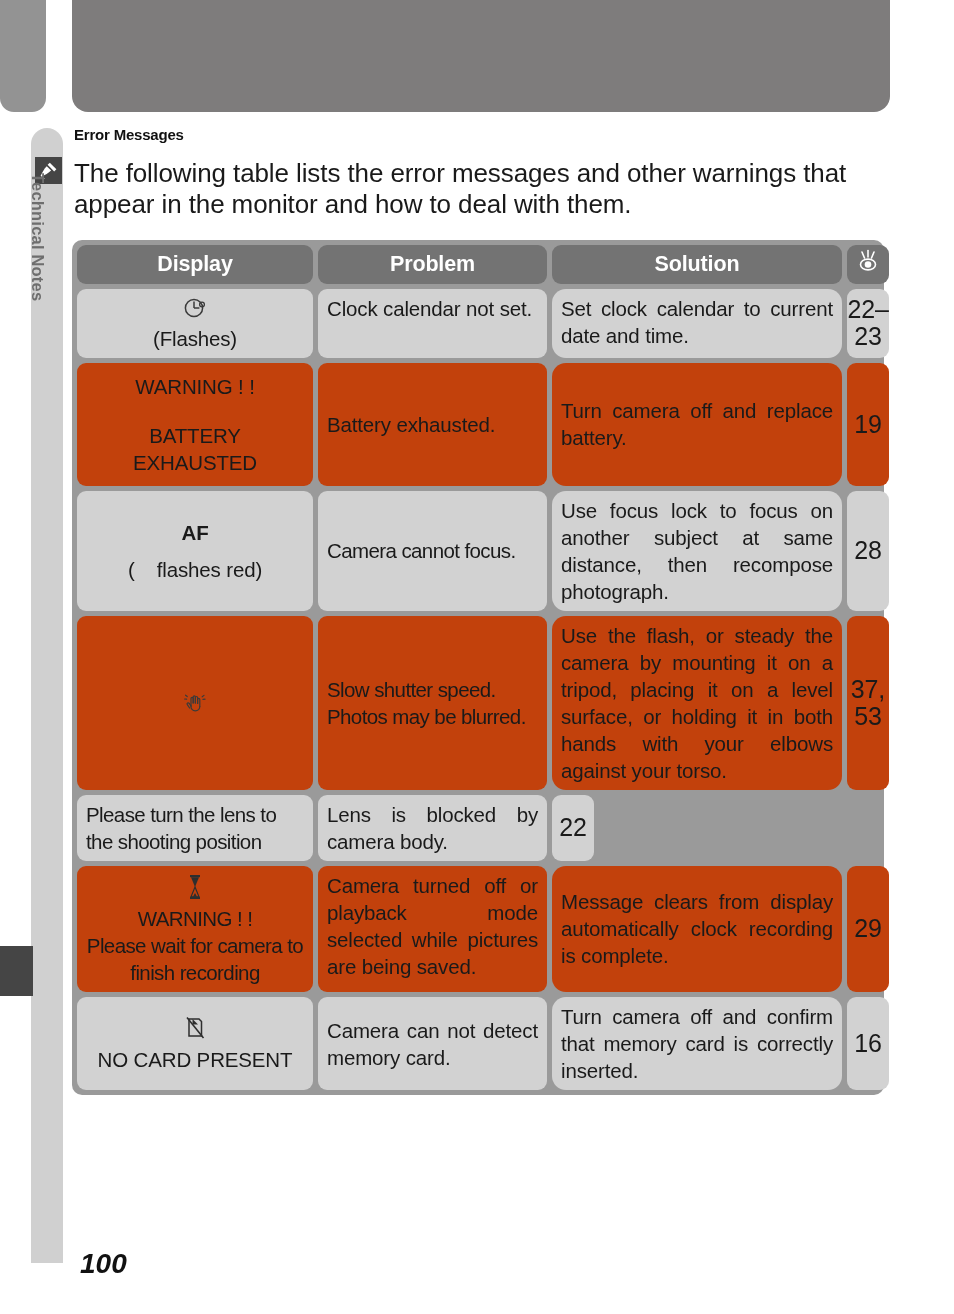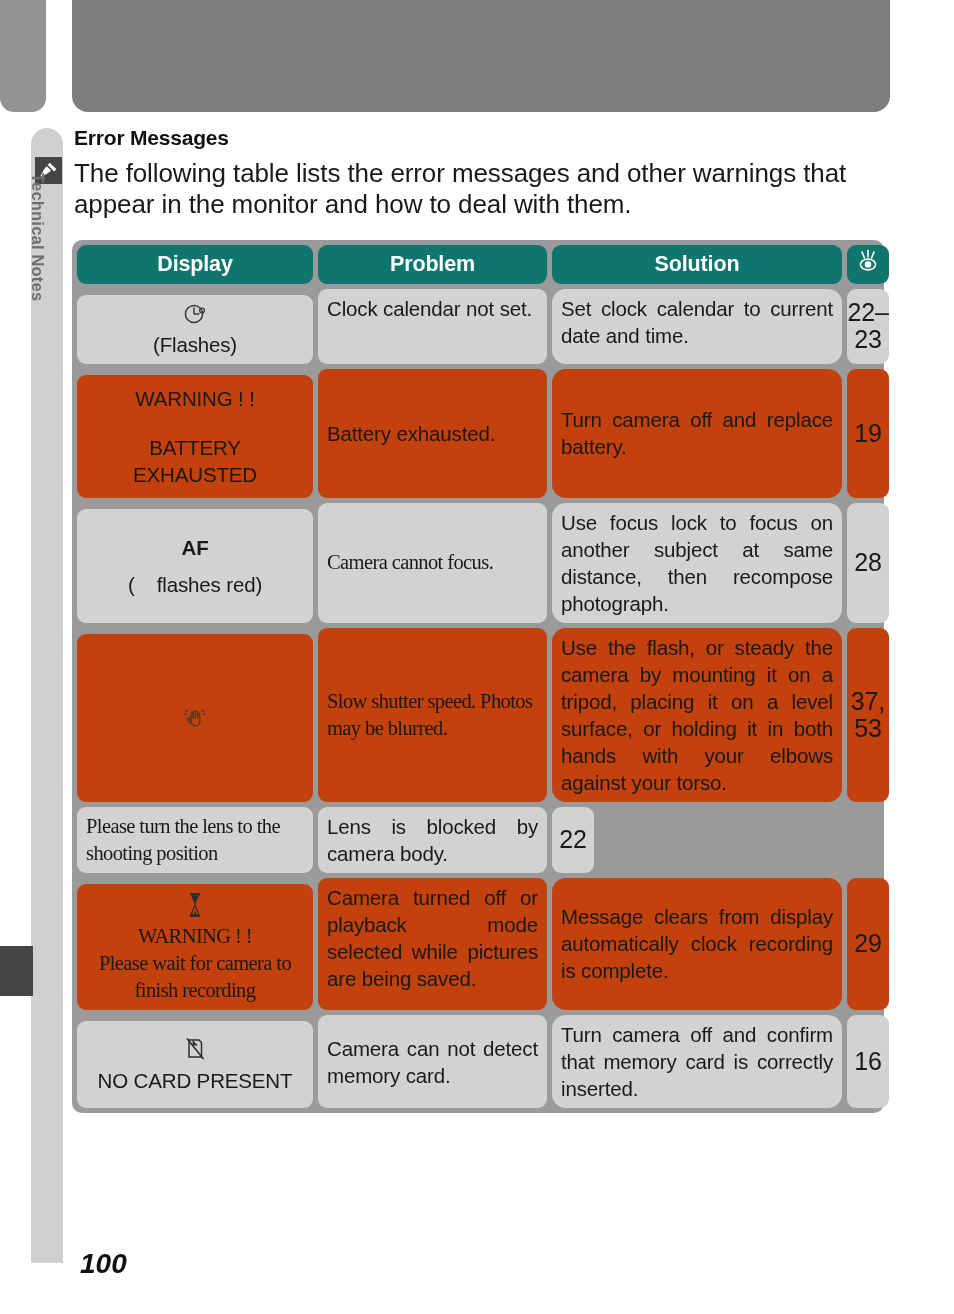--- a/index.html
+++ b/index.html
@@ -82,21 +82,21 @@
     width: 33px;
     height: 50px;
     background: #454545;
   }
 
   
   .heading {
     position: absolute;
     left: 74px;
     top: 126px;
-    font-size: 21px;
+    font-size: 15px;
     font-weight: bold;
     letter-spacing: -0.2px;
     color: #111;
   }
   .intro {
     position: absolute;
     left: 74px;
     top: 158px;
     width: 822px;
     font-size: 26px;
@@ -132,21 +132,21 @@
     overflow: hidden;
     letter-spacing: -0.15px;
   }
   .c-display { width: 236px; flex: 0 0 236px; }
   .c-problem { width: 229px; flex: 0 0 229px; }
   .c-solution { width: 290px; flex: 0 0 290px; border-radius: 14px; }
   .c-page     { width: 42px;  flex: 0 0 42px; }
 
   
   .hrow .cell {
-    background: #0f766e;
+    background: #737373;
     color: #ffffff;
     font-weight: bold;
     font-size: 21.5px;
     text-align: left;
     height: 39px;
     line-height: 27px;
     display: flex;
     align-items: center;
     justify-content: center;
     border-radius: 9px;
@@ -157,35 +157,35 @@
   .shade-a .cell { background: #c2410c; }
   .shade-b .cell { background: #d2d2d2; }
 
   .cell.center  { text-align: center; }
   .cell.justify { text-align: justify; text-align-last: left; }
   .cell.vcenter {
     display: flex;
     flex-direction: column;
     justify-content: center;
   }
-  .cell.vcenter.center { align-items: center; margin-top: 6px; }
+  .cell.vcenter.center { align-items: center; }
   .c-page {
     text-align: center;
     display: flex;
     flex-direction: column;
     align-items: center;
     justify-content: center;
     padding: 6px 2px;
     font-size: 25px;
   }
   .c-page span { display: block; line-height: 27px; }
 
   .glyph { display: block; line-height: 1; margin: 0 auto; }
   .bold { font-weight: bold; }
-  .condensed { letter-spacing: -0.6px; font-family: Liberation Serif, serif; }
+  .condensed { letter-spacing: -0.6px; }
   .spacer-sm { height: 10px; }
   .spacer-md { height: 22px; }
 
   
   .page-number {
     position: absolute;
     left: 80px;
     top: 1248px;
     font-size: 28px;
     font-style: italic;

